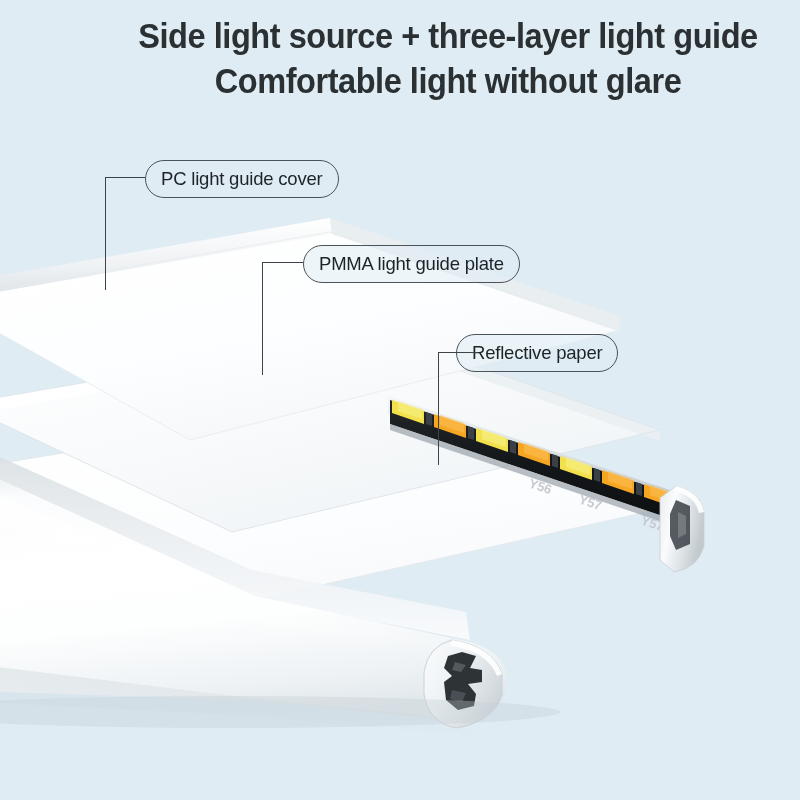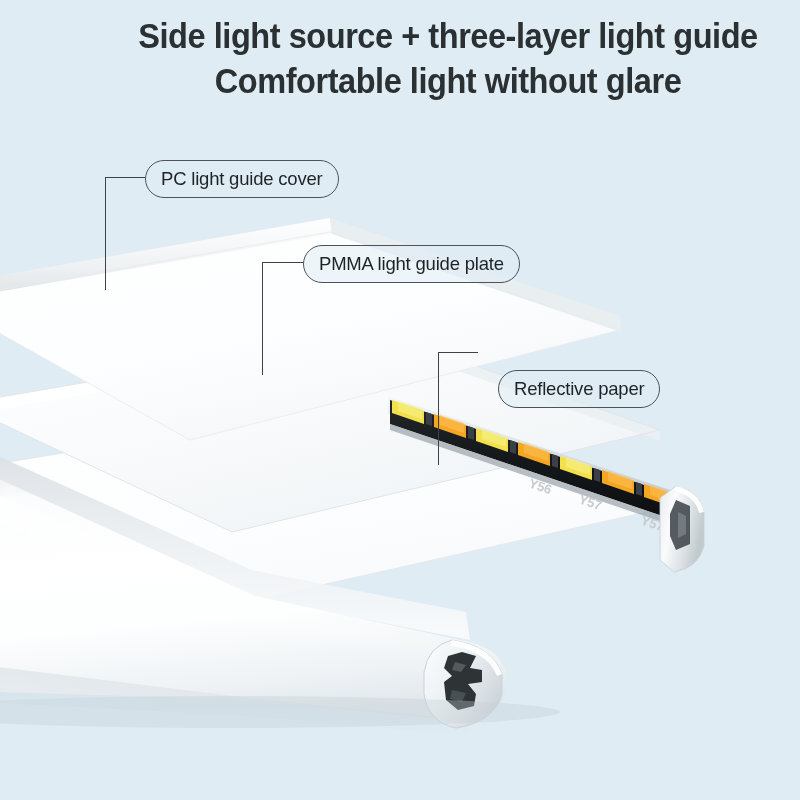--- a/index.html
+++ b/index.html
@@ -342,16 +342,16 @@
       <div class="leader-v" style="left:262px; top:262px; height:113px;"></div>
     </div>
     <div class="pill" style="left:303px; top:245px;text-align:right;">PMMA light guide plate</div>
   </div>
 
   <div class="callout">
     <div class="leader">
       <div class="leader-h" style="left:438px; top:352px; width:40px;"></div>
       <div class="leader-v" style="left:438px; top:352px; height:113px;"></div>
     </div>
-    <div class="pill" style="left:498px; top:334px;margin-top:36px;">Reflective paper</div>
+    <div class="pill" style="left:456px; top:334px;">Reflective paper</div>
   </div>
 
 </div>
 
 </body></html>

